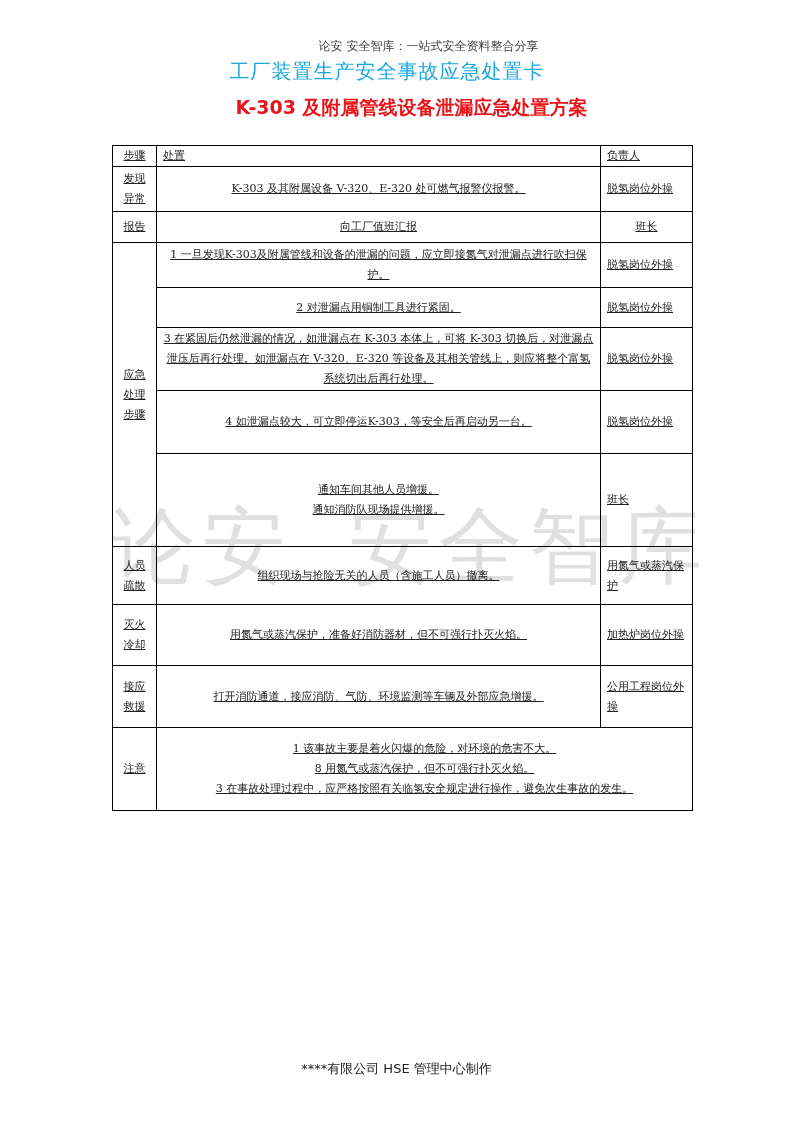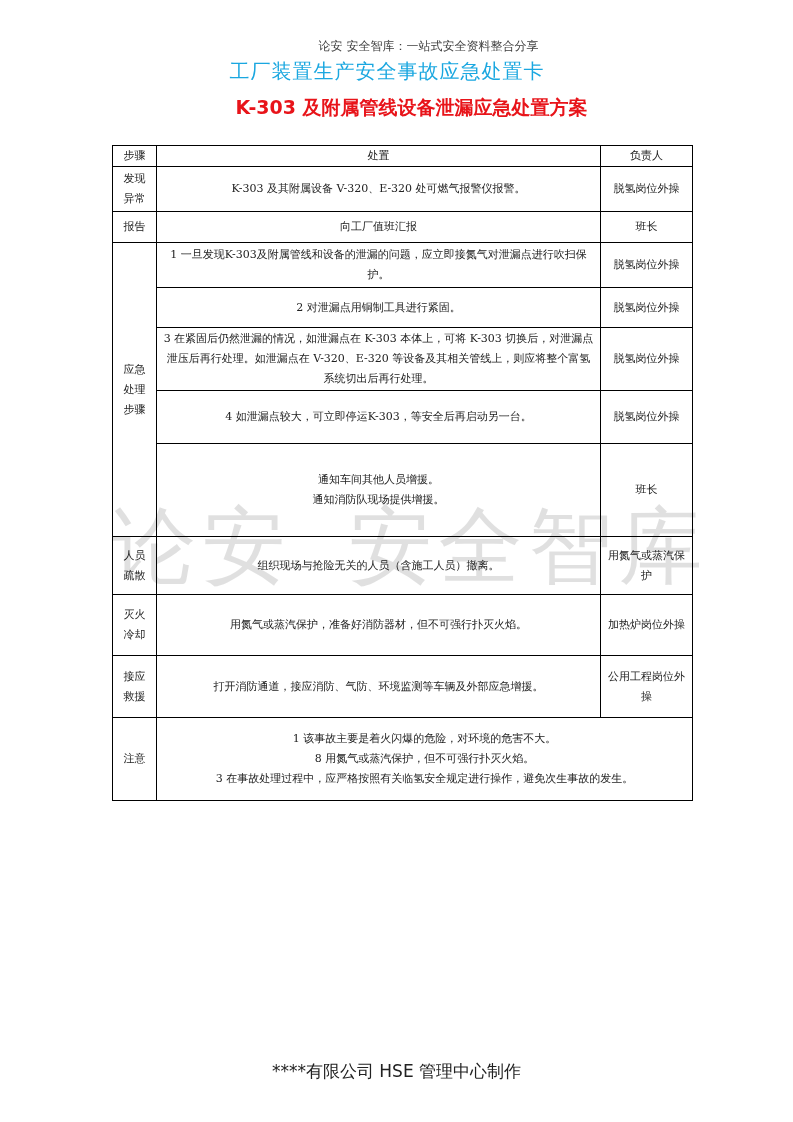--- a/index.html
+++ b/index.html
@@ -11,29 +11,29 @@
                 font-family: "DejaVu Sans", "Liberation Sans", sans-serif;
                 font-size: 20px; color: #1aa7e0; letter-spacing: 1px; }
   .title-sub { position: absolute; top: 95px; left: 15px; width: 793px; text-align: center;
                font-family: "DejaVu Sans", "Liberation Sans", sans-serif;
                font-size: 19px; font-weight: bold; color: #e8141a; }
   .watermark { position: absolute; top: 490px; left: 112px; width: 600px;
                font-family: Liberation Mono, monospace;
                font-size: 84px; color: rgba(0,0,0,0.12); letter-spacing: 6px;
                white-space: nowrap; pointer-events: none; z-index: 2; }
   table.card { position: absolute; top: 145px; left: 112px; width: 580px;
-               border-collapse: collapse; table-layout: fixed; font-size: 11px; z-index: 1; }
+               border-collapse: collapse; table-layout: fixed; font-size: 11px; z-index: 1; text-decoration: underline; }
   table.card td, table.card th { border: 1px solid #000; padding: 0 6px; vertical-align: middle;
                font-weight: normal; line-height: 20px; }
   col.c1 { width: 44px; } col.c2 { width: 444px; } col.c3 { width: 92px; }
   .step { text-align: center; padding: 0 2px !important; }
-  .center { text-align: center; }
+  .center { text-align: left; }
   .left { text-align: center; }
   .footer { position: absolute; top: 1060px; left: 0; width: 793px; text-align: center;
-            font-family: "DejaVu Sans", "Liberation Sans", sans-serif; font-size: 17px; color: #222; }
+            font-family: "DejaVu Sans", "Liberation Sans", sans-serif; font-size: 13px; color: #222; }
   .line { display: block; }
 </style>
 </head>
 <body>
 
 <div class="site-header">论安  安全智库：一站式安全资料整合分享</div>
 <div class="title-main">工厂装置生产安全事故应急处置卡</div>
 <div class="title-sub">K-303 及附属管线设备泄漏应急处置方案</div>
 
 <table class="card">
@@ -77,21 +77,21 @@
   <tr style="height:40px;">
     <td class="left">2   对泄漏点用铜制工具进行紧固。</td>
     <td class="center">脱氢岗位外操</td>
   </tr>
 
   <tr style="height:63px;padding-left:39px;">
     <td class="left">3   在紧固后仍然泄漏的情况，如泄漏点在 K-303 本体上，可将 K-303 切换后，对泄漏点泄压后再行处理。如泄漏点在 V-320、E-320 等设备及其相关管线上，则应将整个富氢系统切出后再行处理。</td>
     <td class="center">脱氢岗位外操</td>
   </tr>
 
-  <tr style="height:53px;">
+  <tr style="height:63px;">
     <td class="left">4   如泄漏点较大，可立即停运K-303，等安全后再启动另一台。</td>
     <td class="center">脱氢岗位外操</td>
   </tr>
 
   <tr style="height:93px;margin-left:44px;">
     <td class="left">
       <span class="line">通知车间其他人员增援。</span>
       <span class="line">通知消防队现场提供增援。</span>
     </td>
     <td class="center">班长</td>

